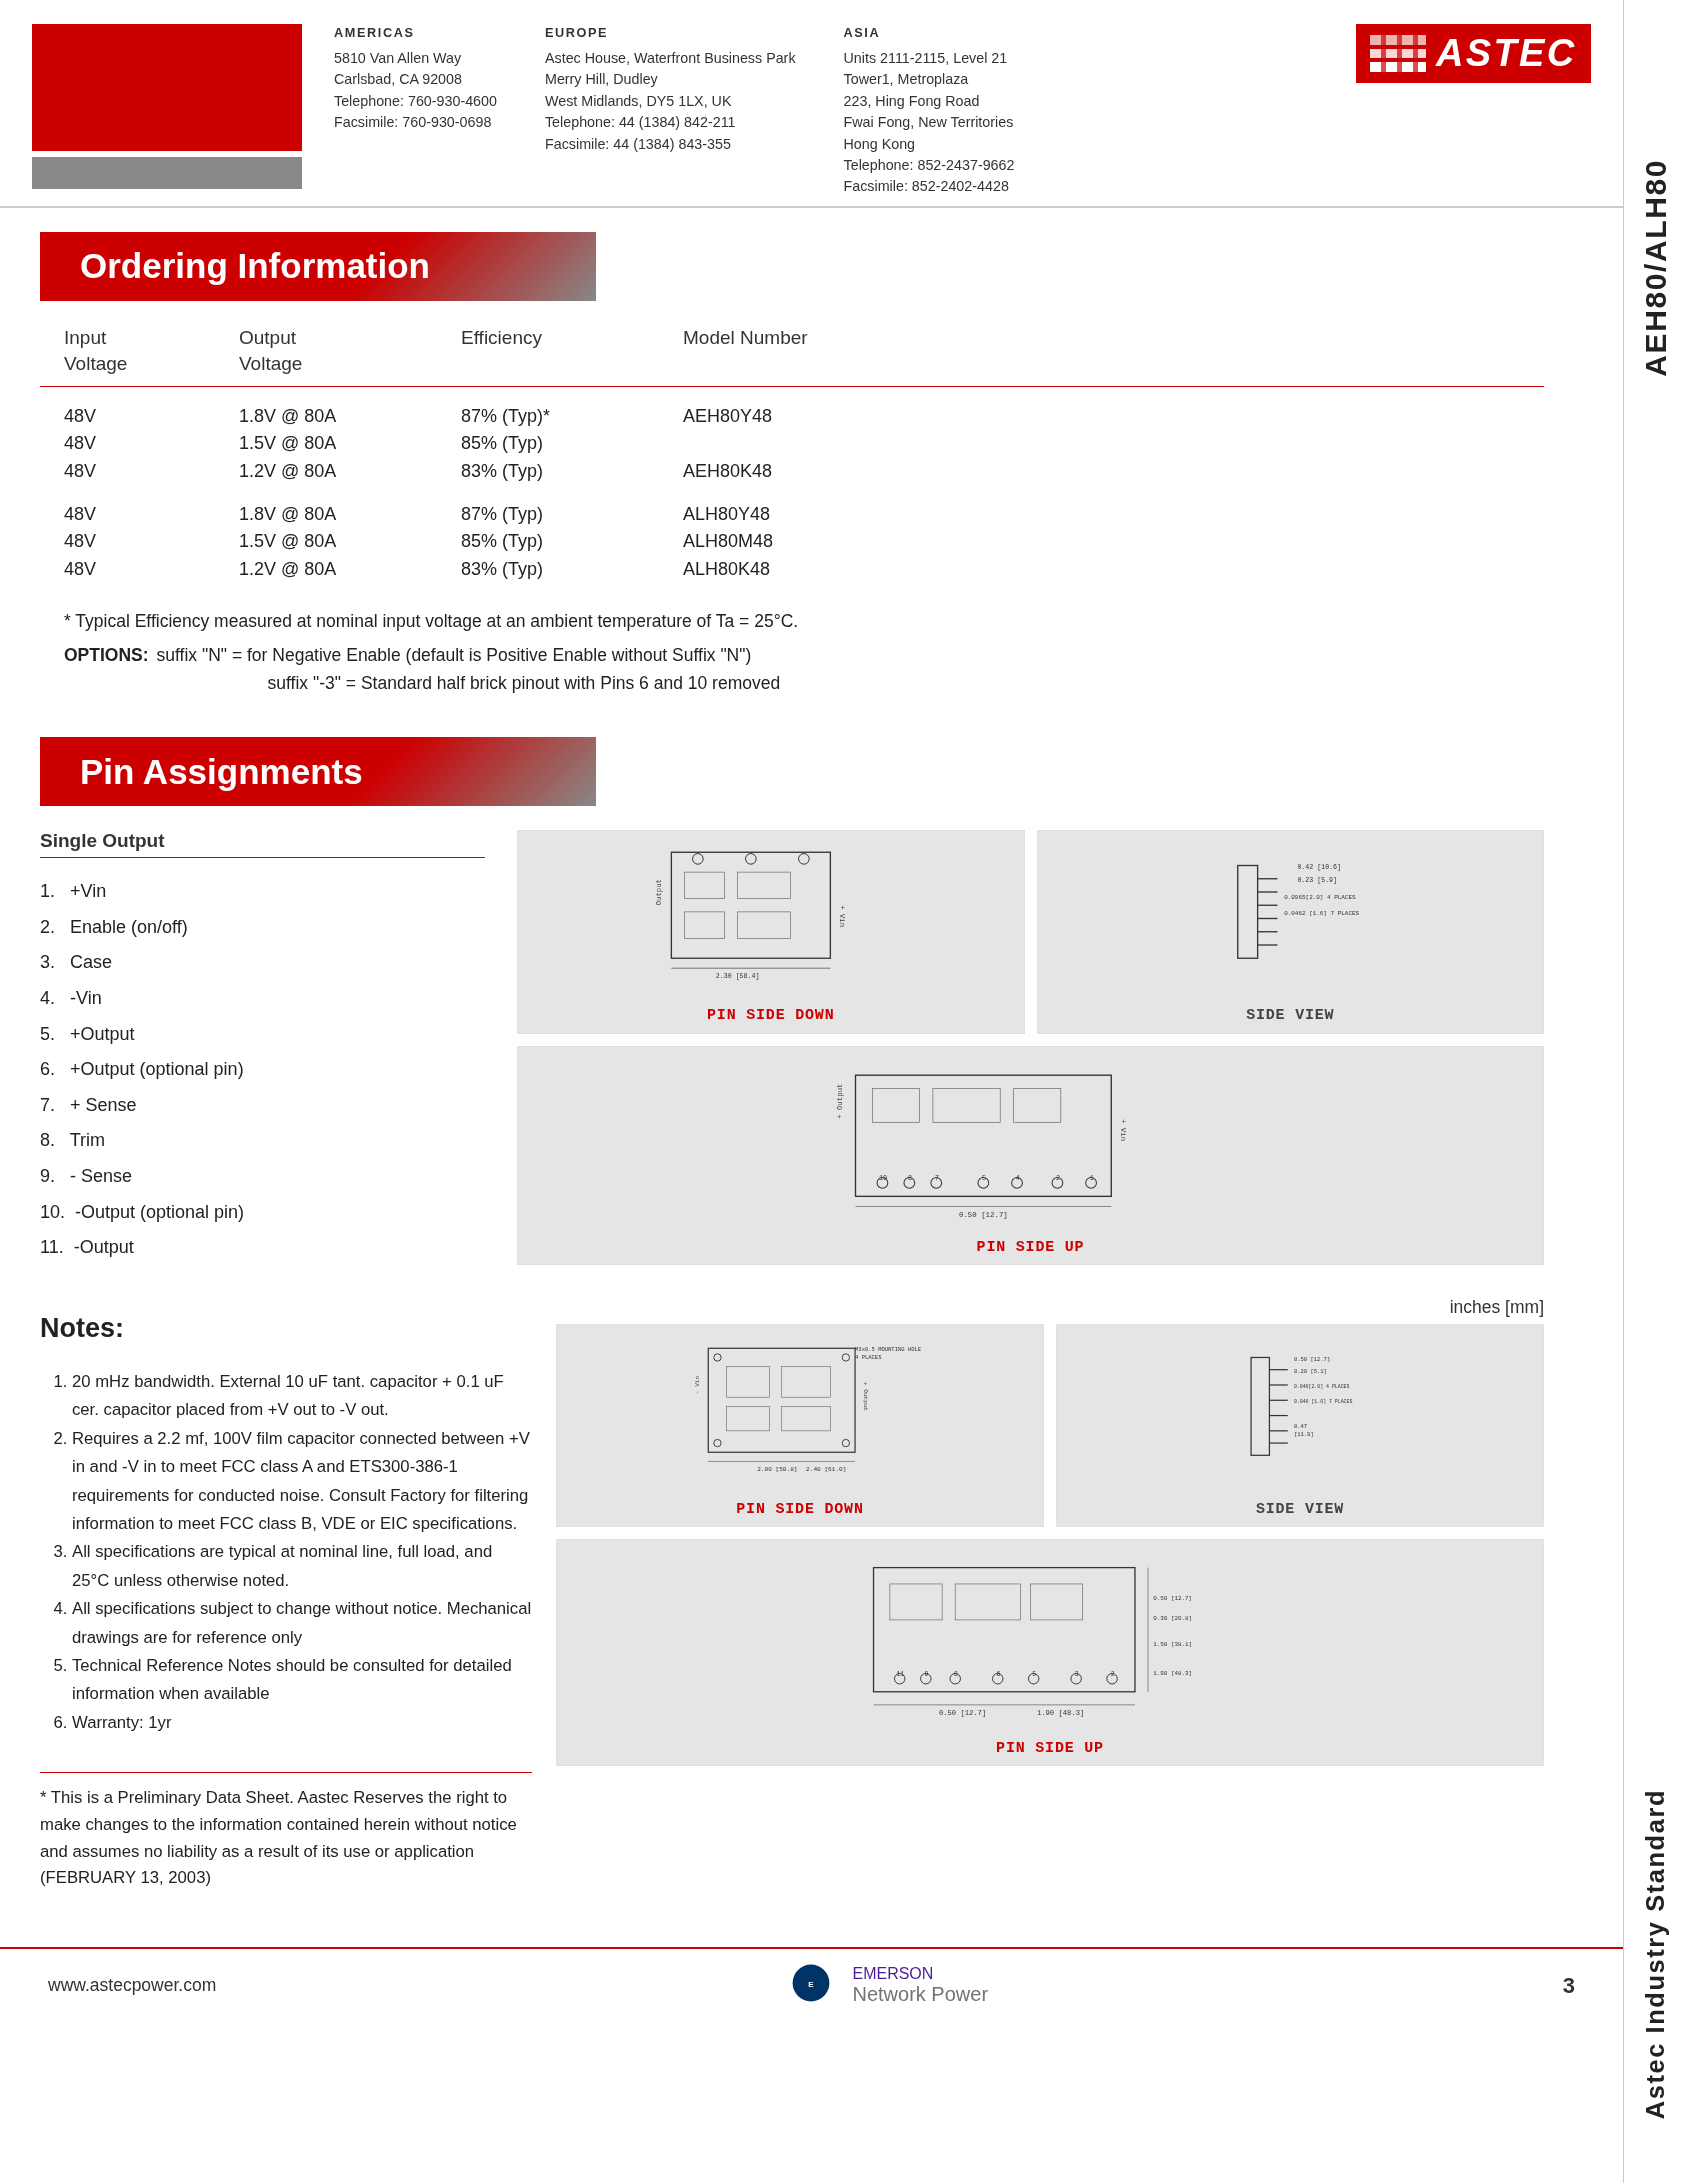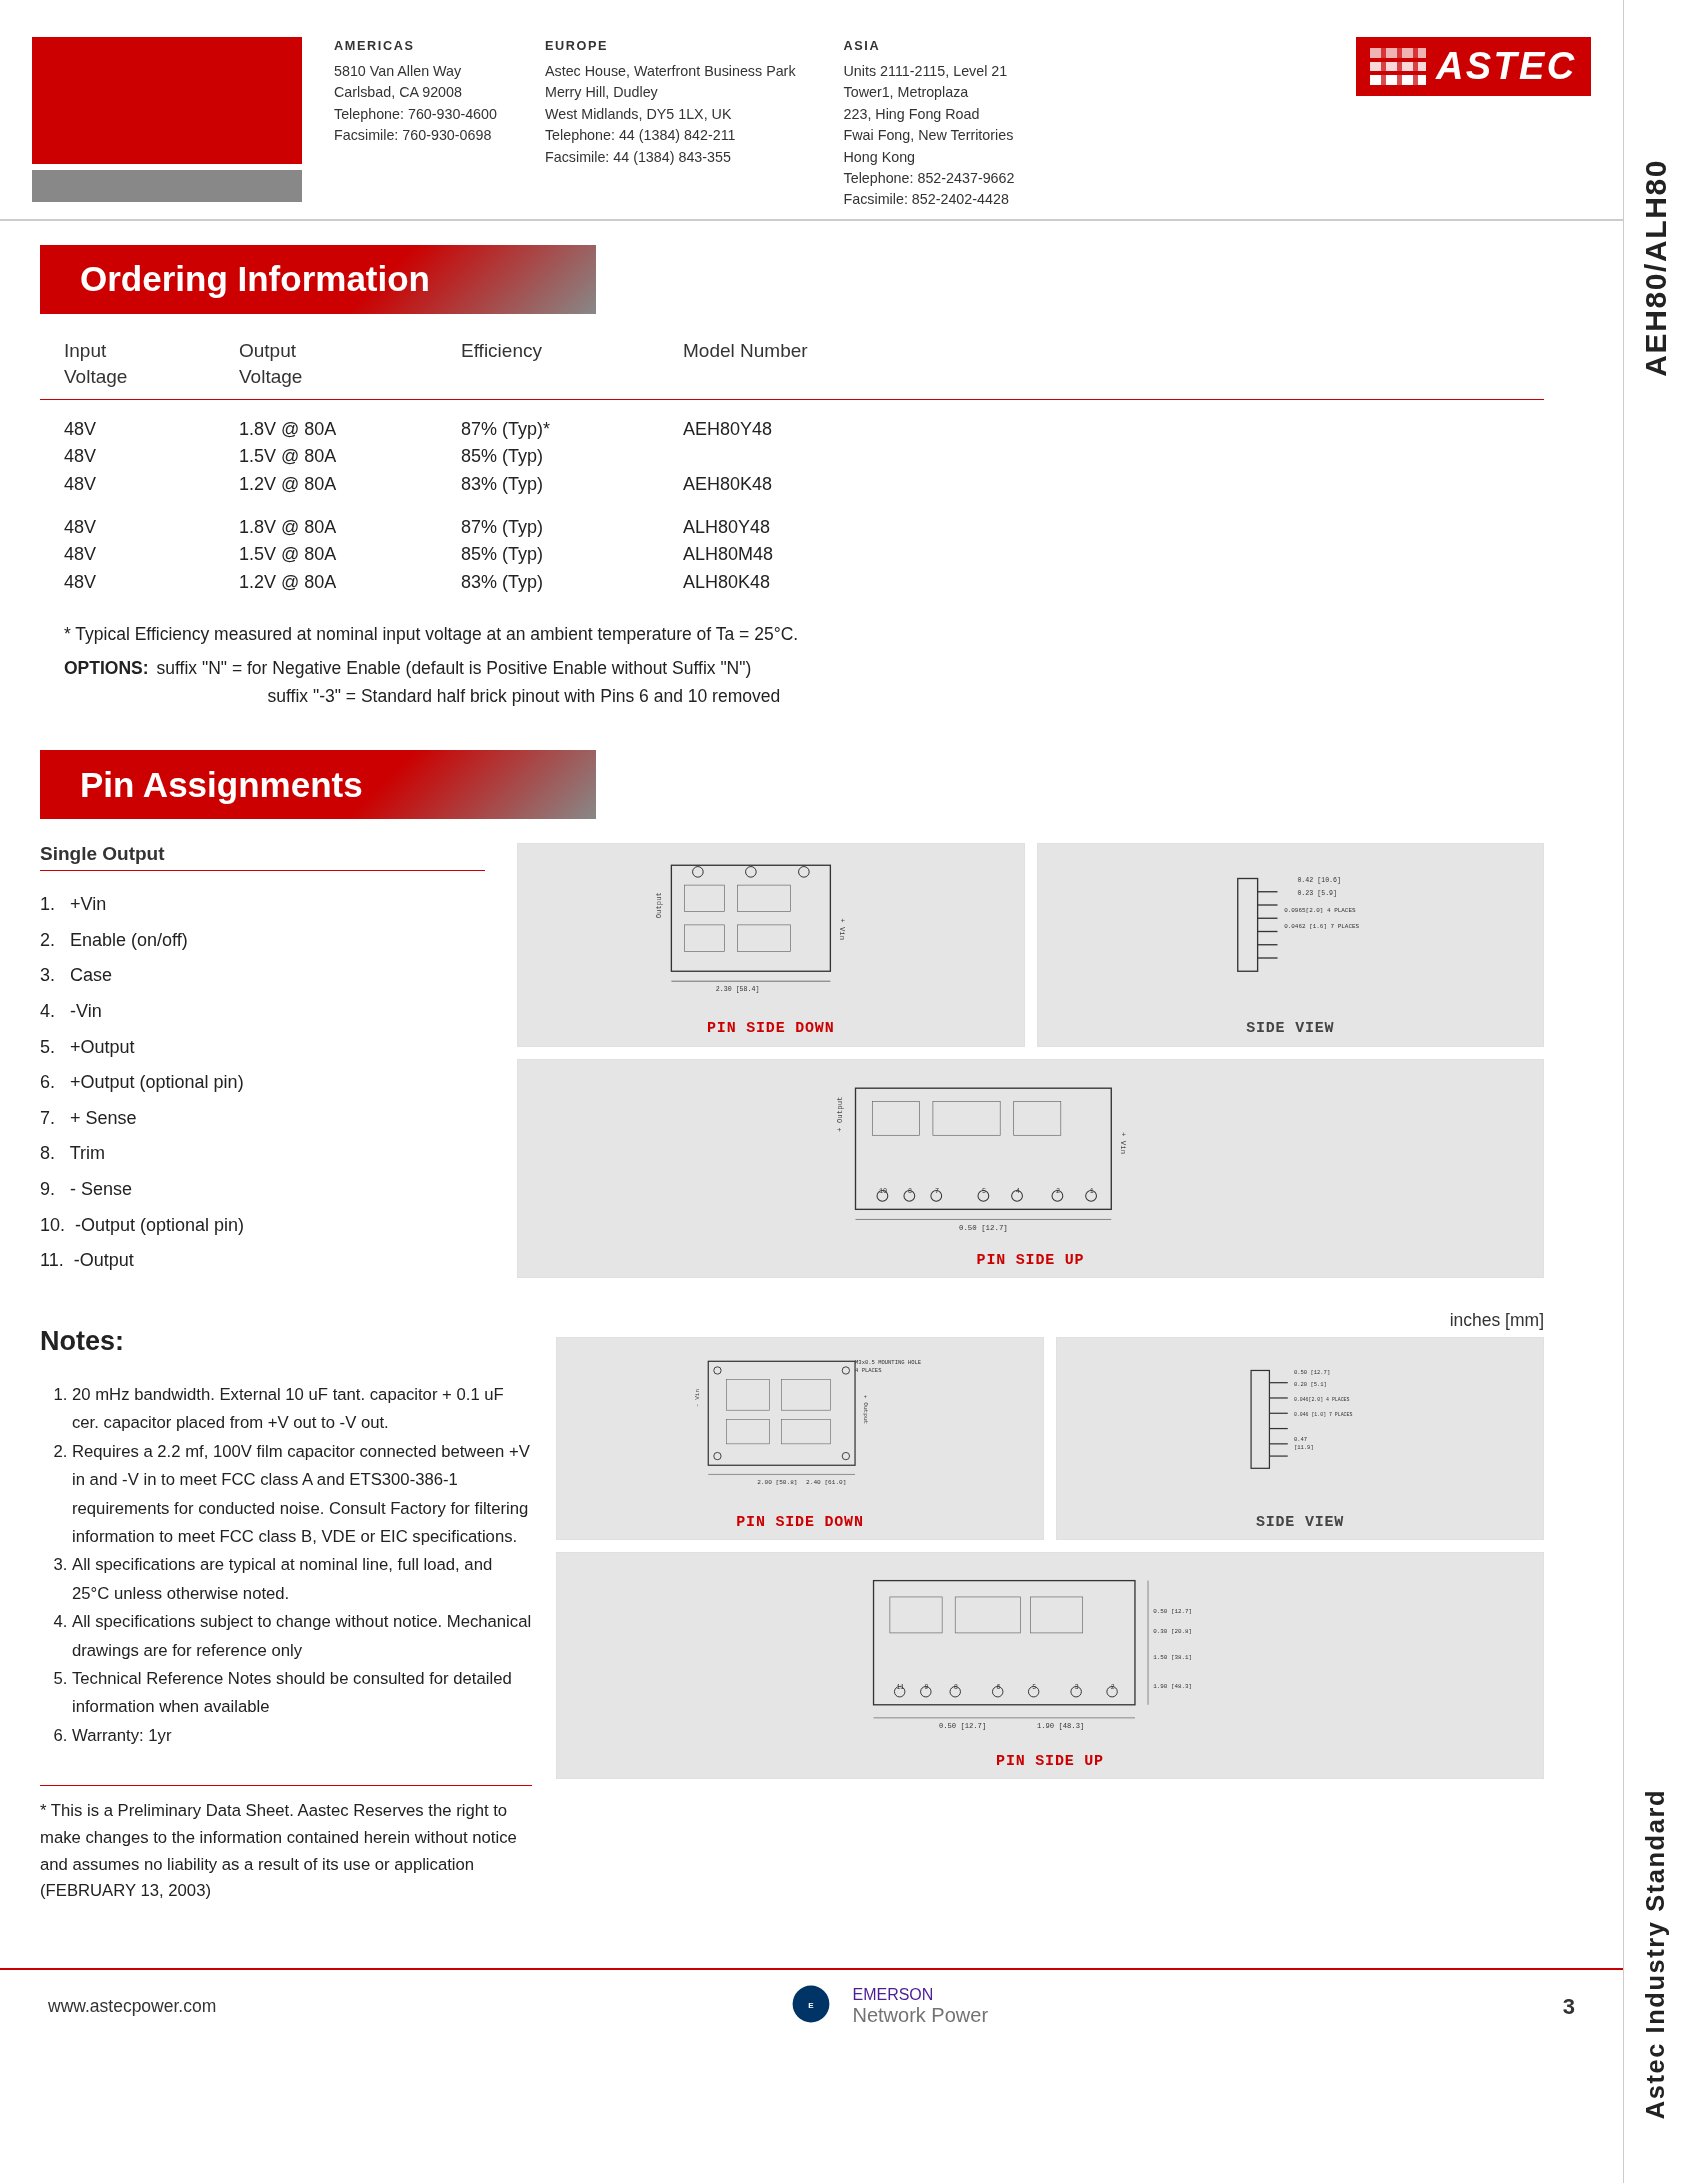--- a/index.html
+++ b/index.html
@@ -10,21 +10,21 @@
       min-height: 2183px;
       position: relative;
       font-size: 17.5px;
       color: #222;
     }
 
     
     .top-header {
       display: flex;
       align-items: flex-start;
-      padding: 37px 32px 8px 32px;
+      padding: 24px 32px 8px 32px;
       border-bottom: 2.4px solid #ccc;
       position: relative;
     }
     .red-block-top-left {
       width: 270px;
       height: 127px;
       background: #c00;
       margin-right: 32px;
       flex-shrink: 0;
     }
@@ -193,21 +193,21 @@
     .notes-list {
       list-style: decimal;
       padding-left: 32px;
       font-size: 16.7px;
       line-height: 1.7;
     }
 
     
     .bottom-footer {
       position: absolute;
-      bottom: 9px;
+      bottom: 17px;
       left: 0;
       right: 64px;
       border-top: 2.4px solid #c00;
       padding: 14.3px 48px;
       display: flex;
       align-items: center;
       justify-content: space-between;
     }
     .footer-url {
       font-size: 17.5px;

